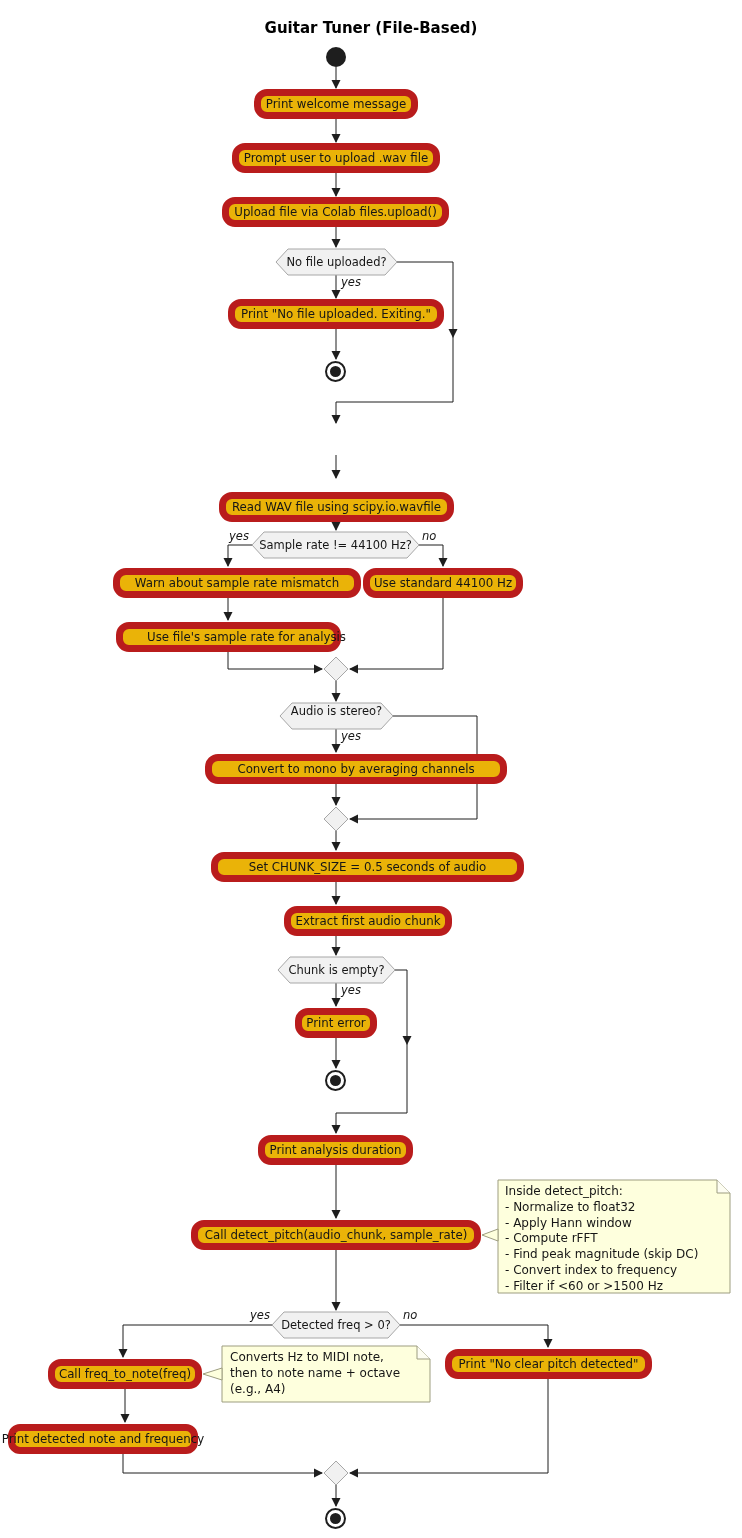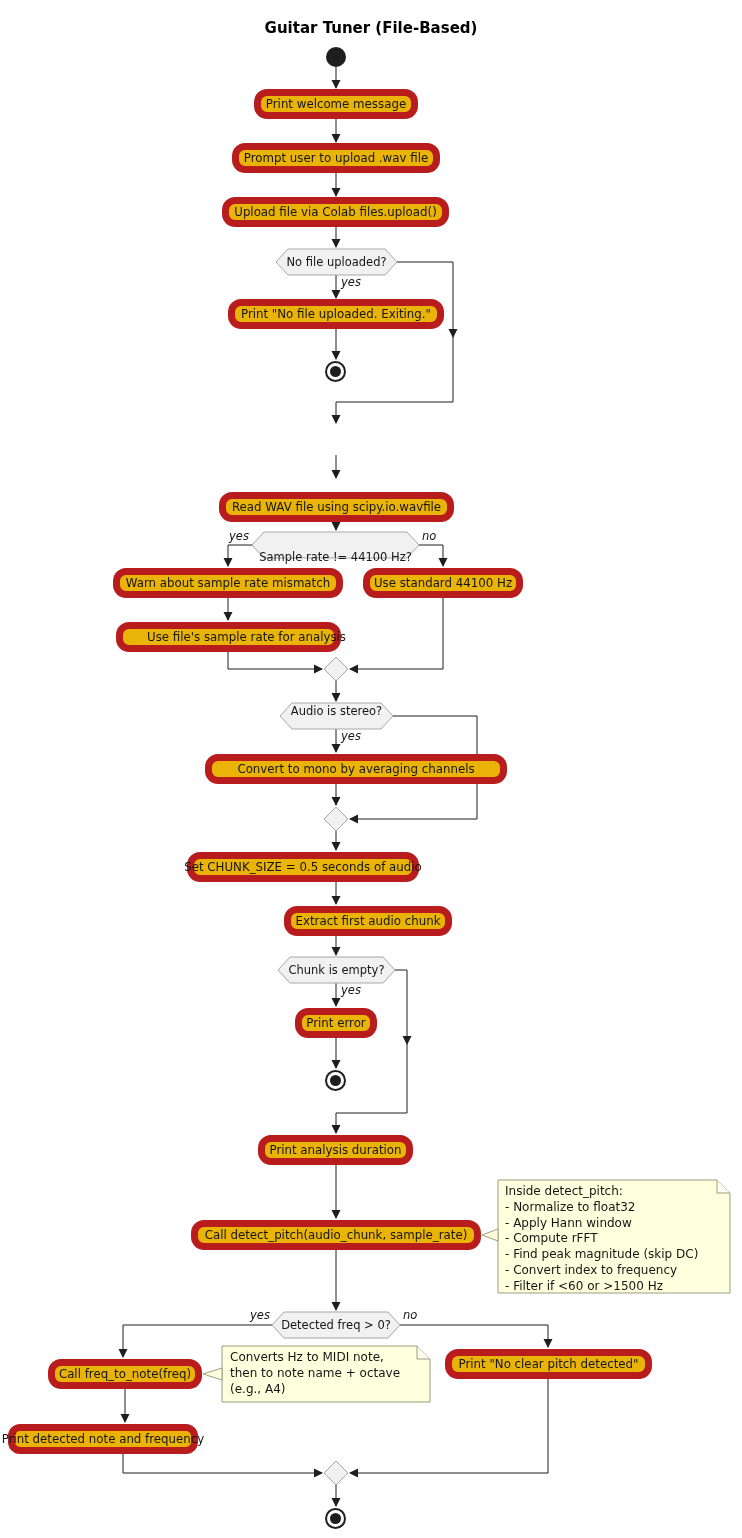--- a/index.html
+++ b/index.html
@@ -122,35 +122,35 @@
     </g>
   </svg>
 
   <div class="start" style="left:326px;top:47px;"></div>
 
   <div class="activity" style="left:254px;top:89px;width:164px;">Print welcome message</div>
   <div class="activity" style="left:232px;top:143px;width:208px;">Prompt user to upload .wav file</div>
   <div class="activity" style="left:222px;top:197px;width:227px;">Upload file via Colab files.upload()</div>
   <div class="activity" style="left:228px;top:299px;width:216px;">Print "No file uploaded. Exiting."</div>
   <div class="activity" style="left:219px;top:479px;width:235px;margin-top:13px;">Read WAV file using scipy.io.wavfile</div>
-  <div class="activity" style="left:113px;top:568px;width:230px;">Warn about sample rate mismatch</div>
+  <div class="activity" style="left:113px;top:568px;width:248px;">Warn about sample rate mismatch</div>
   <div class="activity" style="left:363px;top:568px;width:160px;">Use standard 44100 Hz</div>
   <div class="activity" style="left:116px;top:622px;width:225px;padding-left:36px;">Use file's sample rate for analysis</div>
   <div class="activity" style="left:205px;top:754px;width:302px;">Convert to mono by averaging channels</div>
-  <div class="activity" style="left:187px;top:852px;width:232px;">Set CHUNK_SIZE = 0.5 seconds of audio</div>
+  <div class="activity" style="left:211px;top:852px;width:313px;">Set CHUNK_SIZE = 0.5 seconds of audio</div>
   <div class="activity" style="left:252px;top:906px;width:168px;margin-left:32px;">Extract first audio chunk</div>
   <div class="activity" style="left:295px;top:1008px;width:82px;">Print error</div>
   <div class="activity" style="left:258px;top:1135px;width:155px;">Print analysis duration</div>
   <div class="activity" style="left:191px;top:1220px;width:290px;">Call detect_pitch(audio_chunk, sample_rate)</div>
   <div class="activity" style="left:48px;top:1359px;width:154px;">Call freq_to_note(freq)</div>
   <div class="activity" style="left:445px;top:1349px;width:207px;">Print "No clear pitch detected"</div>
   <div class="activity" style="left:8px;top:1424px;width:190px;border-radius:12px;">Print detected note and frequency</div>
 
   <div class="dtext" style="left:276px;top:249px;width:121px;height:26px;">No file uploaded?</div>
-  <div class="dtext" style="left:252px;top:532px;width:167px;height:26px;margin-top:12px;">Sample rate != 44100 Hz?</div>
+  <div class="dtext" style="left:252px;top:532px;width:167px;height:26px;">Sample rate != 44100 Hz?</div>
   <div class="dtext" style="left:280px;top:703px;width:113px;height:16px;">Audio is stereo?</div>
   <div class="dtext" style="left:278px;top:957px;width:117px;height:26px;">Chunk is empty?</div>
   <div class="dtext" style="left:272px;top:1312px;width:128px;height:26px;">Detected freq &gt; 0?</div>
 
   <div class="blabel" style="left:341px;top:275px;">yes</div>
   <div class="blabel" style="left:229px;top:529px;">yes</div>
   <div class="blabel" style="left:422px;top:529px;">no</div>
   <div class="blabel" style="left:341px;top:729px;">yes</div>
   <div class="blabel" style="left:341px;top:983px;">yes</div>
   <div class="blabel" style="left:250px;top:1308px;">yes</div>

